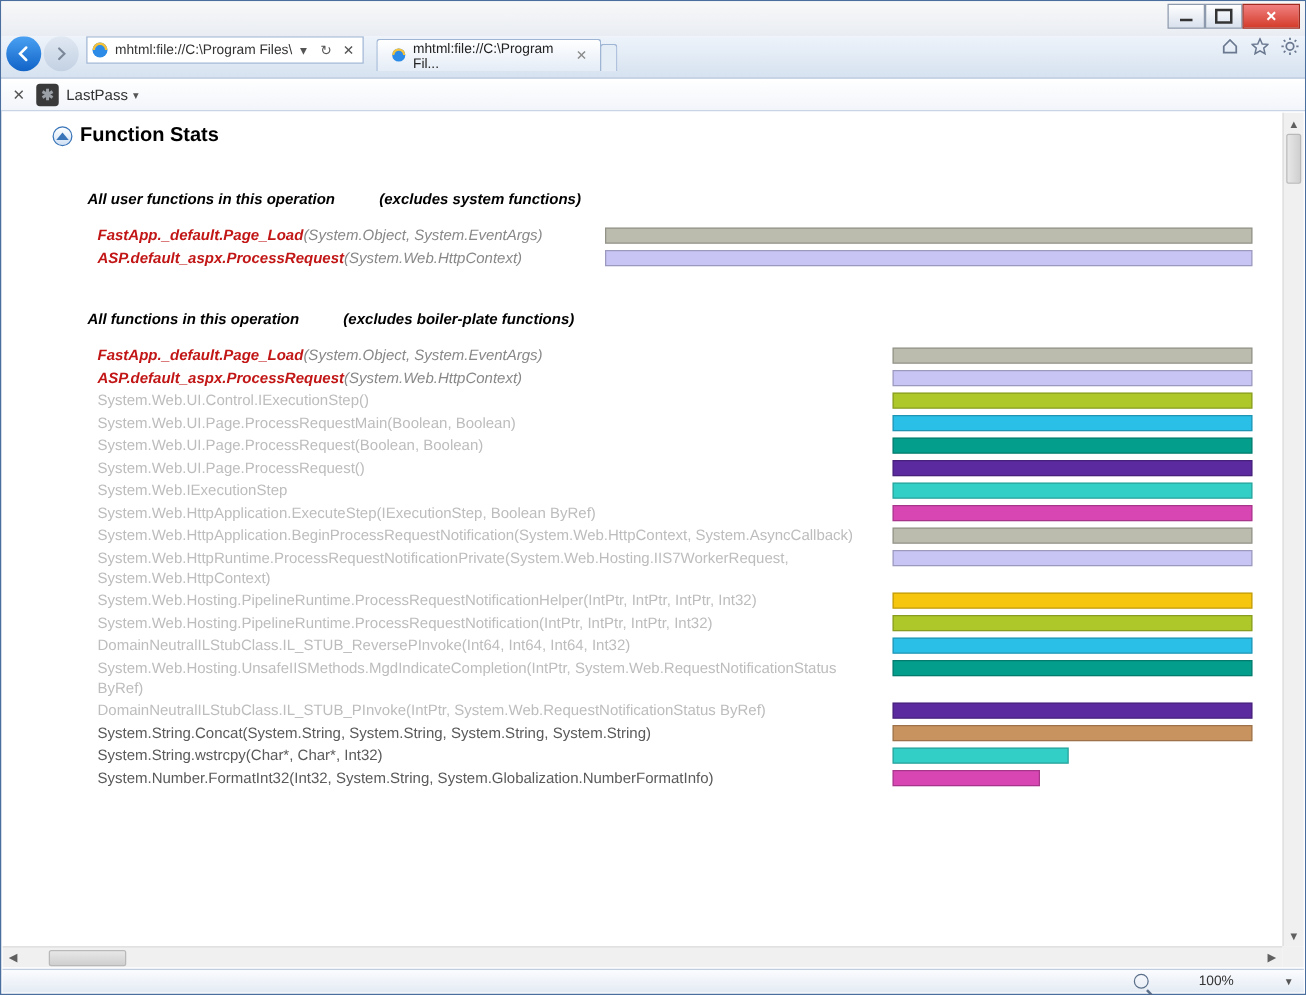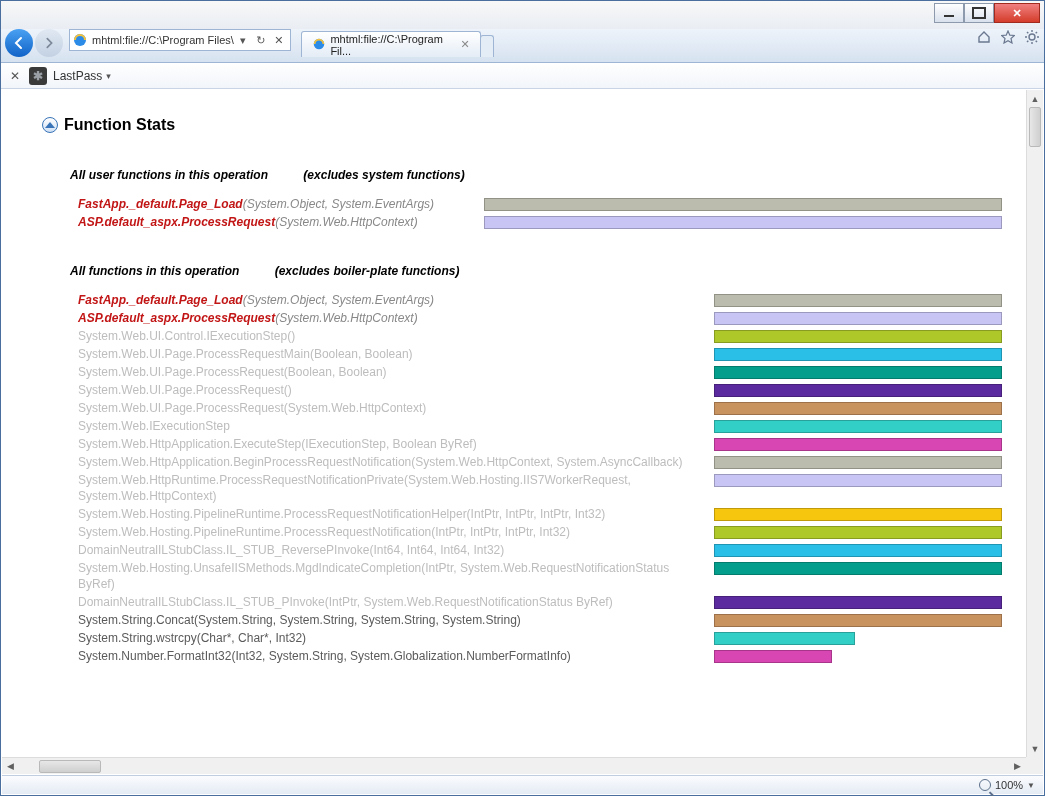--- a/index.html
+++ b/index.html
@@ -34,21 +34,21 @@
 
   
   .fav-bar { height:26px; background:linear-gradient(#ffffff,#f2f5fa); border-bottom:1px solid #c9d5e6; display:flex; align-items:center; padding:0 6px; font-size:12px; }
   .fav-close { width:16px; text-align:center; color:#555; margin-right:6px; }
   .lp-badge { width:18px; height:18px; background:#3a3a3a; border-radius:3px; color:#9aa0a6; display:inline-flex; align-items:center; justify-content:center; font-weight:bold; margin-right:6px; }
   .lp-label { color:#333; }
   .lp-caret { margin-left:4px; color:#555; font-size:9px; }
 
   
   .content-wrap { position:absolute; left:1px; right:1px; top:89px; bottom:21px; background:#fff; overflow:hidden; }
-  .content-scroll { position:absolute; left:0; top:0; right:17px; bottom:17px; overflow:hidden;margin-top:16px; }
+  .content-scroll { position:absolute; left:0; top:0; right:17px; bottom:17px; overflow:hidden; }
   .page { padding:10px 24px 0 40px; }
   .section-header { display:flex; align-items:center; margin-bottom:26px; }
   .collapse-icon { width:16px; height:16px; border-radius:8px; border:1px solid #3874b7; background:linear-gradient(#ffffff,#cfe0f4); display:inline-flex; align-items:center; justify-content:center; margin-right:6px; }
   .collapse-icon::before { content:""; border-left:5px solid transparent; border-right:5px solid transparent; border-bottom:6px solid #3874b7; display:block; }
   .section-title { font-size:16px; font-weight:bold; color:#000; }
 
   .block-title { font-weight:bold; font-style:italic; color:#000; margin:34px 0 14px 28px; }
   .block-title span.note { font-weight:bold; margin-left:32px; }
 
   .fn-table { margin-left:36px; }
@@ -70,21 +70,21 @@
   .v-scroll .thumb { height:40px; margin:0 2px; background:linear-gradient(90deg,#e7e7e7,#cfcfcf); border:1px solid #b9b9b9; border-radius:2px; }
 
   
   .h-scroll { position:absolute; left:0; right:17px; bottom:0; height:17px; background:#f0f0f0; border-top:1px solid #dcdcdc; display:flex; align-items:center; }
   .h-scroll .arrow { width:17px; text-align:center; color:#606060; font-size:9px; }
   .h-scroll .track { flex:1; position:relative; height:13px; }
   .h-scroll .hthumb { position:absolute; left:20px; width:62px; top:0; bottom:0; background:linear-gradient(#e7e7e7,#cfcfcf); border:1px solid #b9b9b9; border-radius:2px; }
   .scroll-corner { position:absolute; right:0; bottom:0; width:17px; height:17px; background:#f0f0f0; }
 
   
-  .status-bar { position:absolute; left:1px; right:1px; bottom:1px; height:19px; background:linear-gradient(#fbfcfe,#e4ebf4); border-top:1px solid #c0cde0; display:flex; align-items:center; justify-content:flex-end; font-size:11px; color:#333; padding:0 8px; }
+  .status-bar { position:absolute; left:1px; right:1px; bottom:1px; height:19px; background:linear-gradient(#fbfcfe,#e4ebf4); border-top:1px solid #c0cde0; display:flex; align-items:center; justify-content:flex-end; font-size:11px; color:#333; padding:0 8px;gap:36px; }
   .zoom-icon { width:12px; height:12px; margin-right:4px; display:inline-block; border:1.5px solid #5b6f8a; border-radius:6px; position:relative; }
   .zoom-icon::after { content:""; position:absolute; right:-4px; bottom:-4px; width:5px; height:1.5px; background:#5b6f8a; transform:rotate(45deg); }
   .zoom-caret{ margin-left:4px; font-size:8px; color:#555; }
 </style>
 </head>
 <body>
 
 <div class="win-frame">
 
   <div class="title-bar">
@@ -229,26 +229,20 @@
                 <div class="bar" style="width: 100%; background: rgb(4, 158, 140);"></div>
               </div>
             </div>
             <div class="fn-row">
               <div class="fn-label sys">System.Web.UI.Page.ProcessRequest()</div>
               <div class="bar-cell">
                 <div class="bar" style="width: 100%; background: rgb(90, 42, 158);"></div>
               </div>
             </div>
             <div class="fn-row">
-              <div class="fn-label sys">System.Web.UI.Page.ProcessRequest(System.Web.HttpContext)</div>
-              <div class="bar-cell">
-                <div class="bar" style="width: 100%; background: rgb(201, 147, 95);"></div>
-              </div>
-            </div>
-            <div class="fn-row">
               <div class="fn-label sys">System.Web.IExecutionStep</div>
               <div class="bar-cell">
                 <div class="bar" style="width: 100%; background: rgb(50, 207, 198);"></div>
               </div>
             </div>
             <div class="fn-row">
               <div class="fn-label sys">System.Web.HttpApplication.ExecuteStep(IExecutionStep, Boolean ByRef)</div>
               <div class="bar-cell">
                 <div class="bar" style="width: 100%; background: rgb(215, 70, 179);"></div>
               </div>

